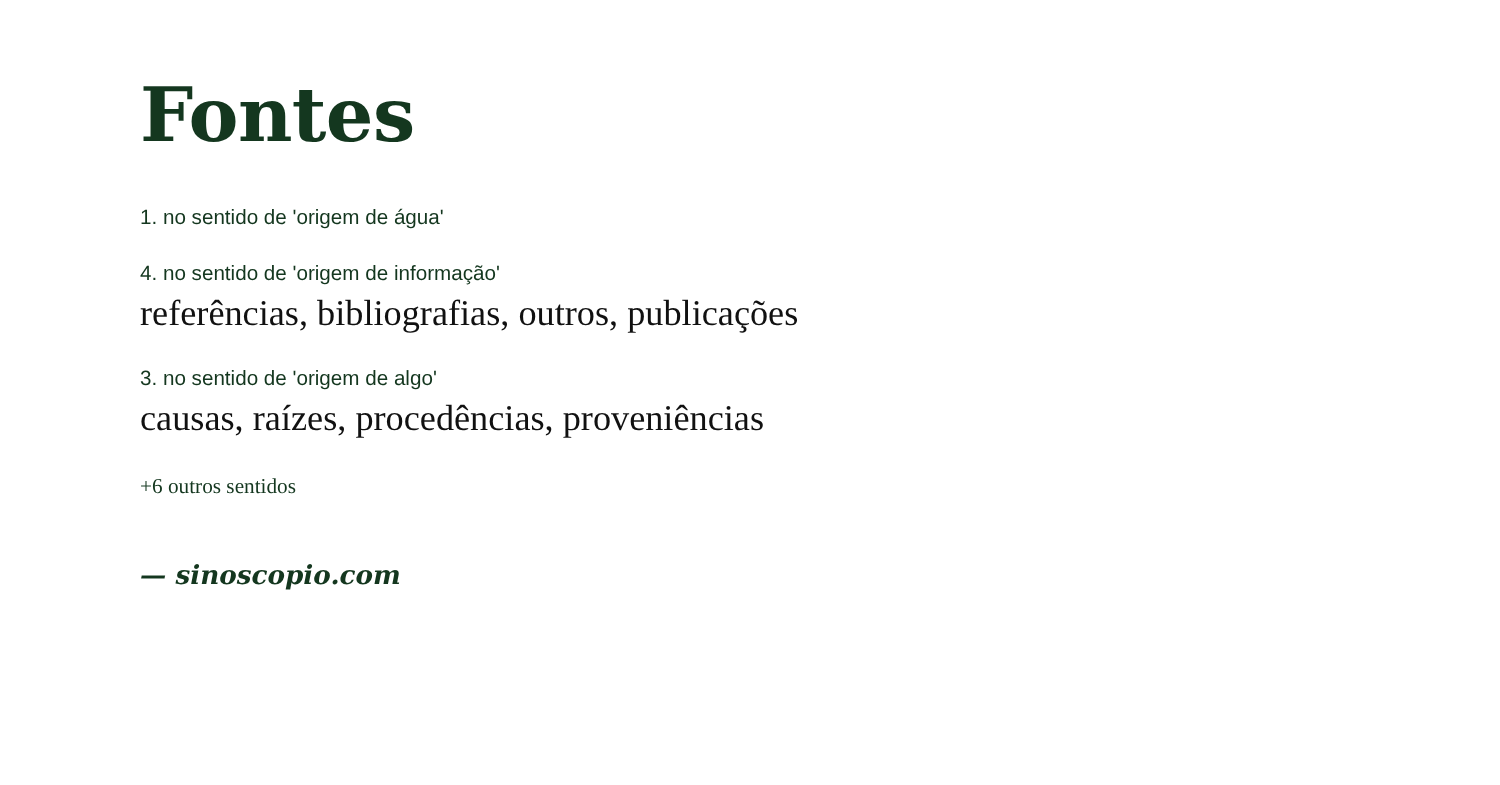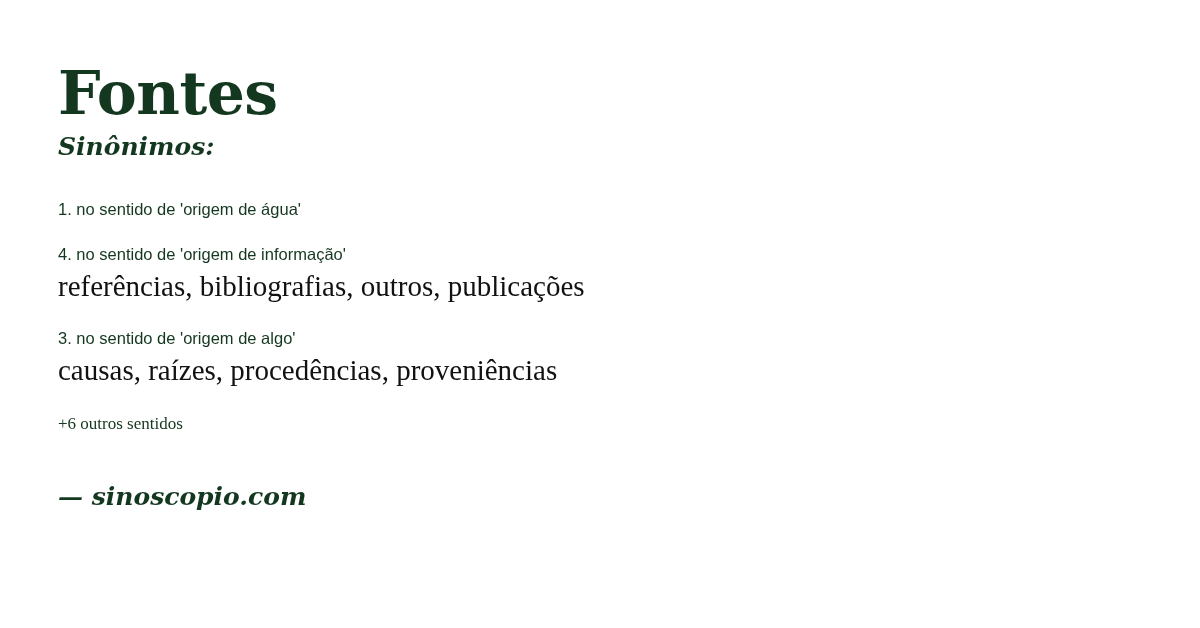--- a/index.html
+++ b/index.html
@@ -12,21 +12,21 @@
     height: 628px;
     font-family: "Liberation Serif", serif;
     color: #111111;
     overflow: hidden;
   }
   .page {
     position: relative;
     width: 1060px;
     height: 628px;
     box-sizing: border-box;
-    padding: 60px 0 0 58px;
+    padding: 60px 0 0 112px;
   }
   .title {
     font-family: "DejaVu Serif", serif;
     font-weight: bold;
     font-size: 60px;
     line-height: 1.1;
     color: #14371f;
     margin: 0 0 2px 0;
     letter-spacing: -0.5px;
   }
@@ -60,32 +60,31 @@
   .more {
     font-family: "Liberation Serif", serif;
     font-size: 17px;
     color: #14371f;
     margin-top: 26px;
   }
   .source {
     font-family: "DejaVu Serif", serif;
     font-style: italic;
     font-weight: bold;
-    font-size: 25px;
+    font-size: 21px;
     color: #14371f;
     margin-top: 48px;
   }
 </style>
 </head>
 <body>
 
 <div class="page">
 
   <h1 class="title">Fontes</h1>
-  <div class="subtitle">Sinônimos:</div>
 
   <div class="senses">
 
     <div class="sense">
       <div class="sense-label">1. no sentido de 'origem de água'</div>
     </div>
 
     <div class="sense">
       <div class="sense-label">4. no sentido de 'origem de informação'</div>
       <div class="sense-words">referências, bibliografias, outros, publicações</div>

